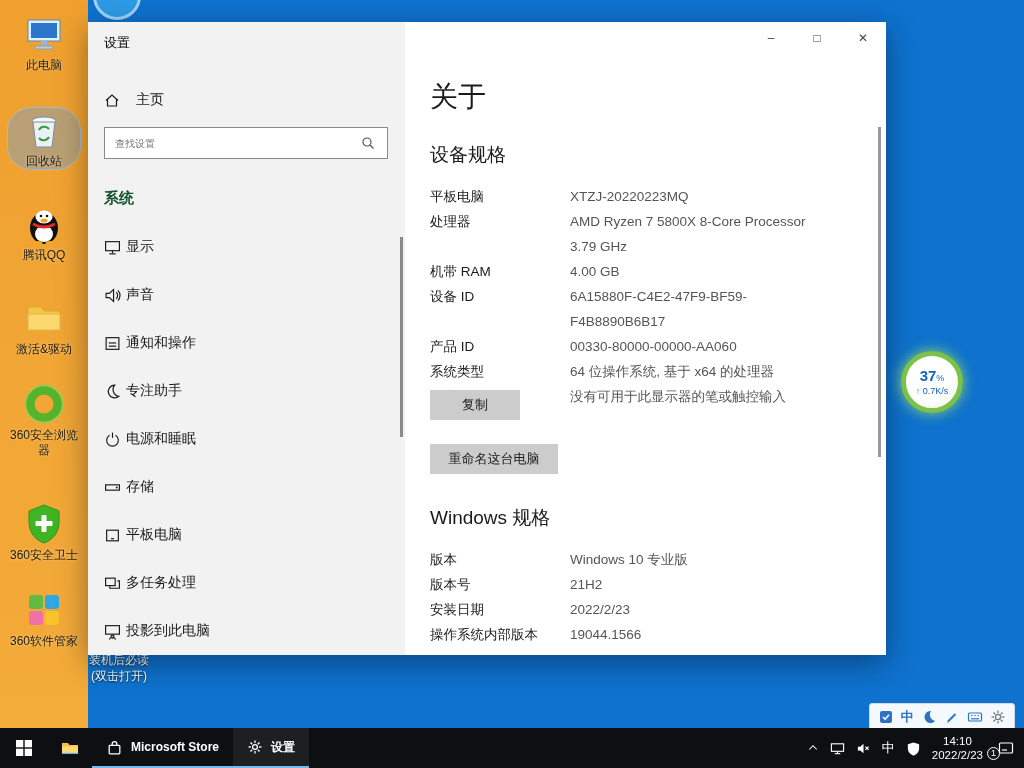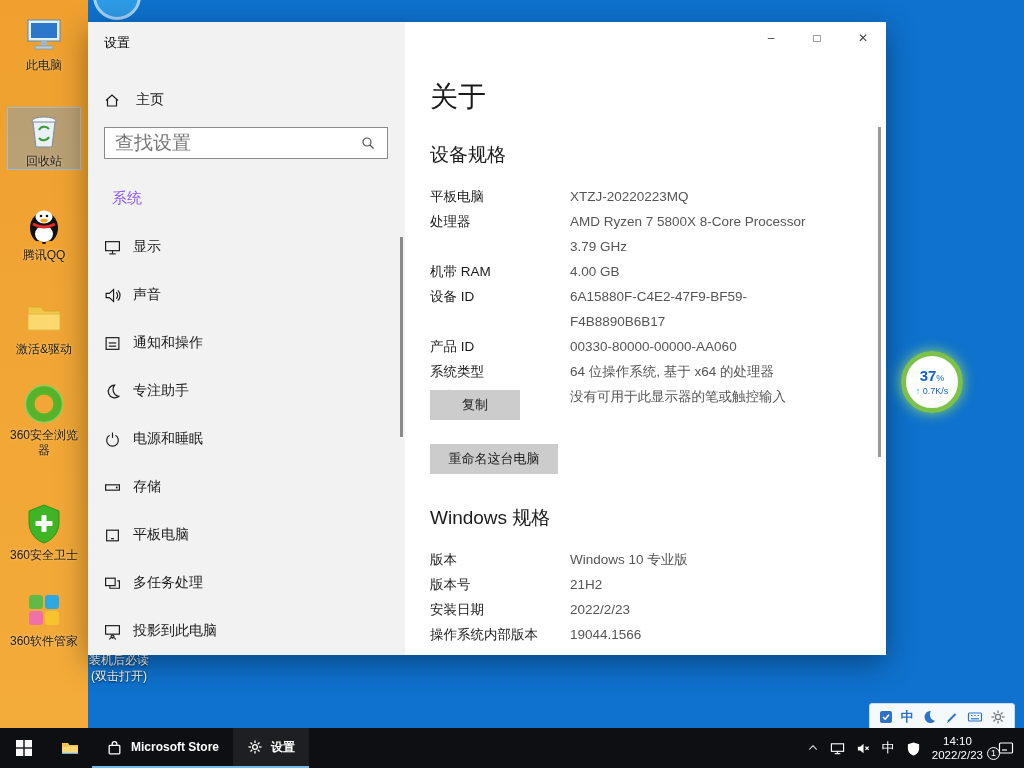--- a/index.html
+++ b/index.html
@@ -9,21 +9,21 @@
   
   .orange-strip { position:absolute; left:0; top:0; width:88px; height:728px;
     background:linear-gradient(180deg,#efa02f,#f3ab3a); }
   .logo-circle { position:absolute; left:93px; top:-28px; width:48px; height:48px;
     border-radius:50%; background:#2e9be6; border:3px solid #9fd2f7; z-index:1; }
 
   .dicon { position:absolute; left:8px; width:72px; text-align:center; z-index:2; cursor:default; }
   .dicon .ico { width:44px; height:44px; margin:0 auto; display:block; }
   .dlabel { margin-top:2px; font-size:12px; line-height:15px; color:#221a05;
     text-shadow:0 0 3px rgba(255,255,255,.55); word-break:break-all; }
-  .dicon.selected { background:rgba(95,155,225,.38); outline:1px solid rgba(140,195,250,.8); }
+  .dicon.selected { background:rgba(95,155,225,.38); outline:1px solid rgba(140,195,250,.8);border-radius:23px; }
 
   .readme-label { position:absolute; left:85px; top:652px; width:68px; z-index:2;
     font-size:12px; line-height:16px; color:#fff; text-align:center;
     text-shadow:0 1px 2px rgba(0,0,0,.8); word-break:break-all; }
 
   
   .speed-ball { position:absolute; left:901px; top:351px; width:62px; height:62px; z-index:6;
     border-radius:50%; background:radial-gradient(circle at 35% 30%, #ffffff 55%, #eaf6e2);
     border:5px solid #7cc24a; box-shadow:0 0 14px rgba(150,215,110,.95);
     display:flex; flex-direction:column; align-items:center; justify-content:center; }
@@ -33,26 +33,26 @@
   .sb-spd .arrow { color:#00aeef; }
 
   
   .win { position:absolute; left:88px; top:22px; width:798px; height:633px; z-index:5;
     display:flex; background:#fff; box-shadow:0 8px 28px rgba(0,0,0,.38); }
   .sidebar { position:relative; width:317px; background:#f2f2f2; flex:none; }
   .win-title { position:absolute; left:16px; top:12px; font-size:13px; color:#000; }
   .home-row { position:absolute; left:16px; top:64px; height:28px; display:flex; align-items:center; gap:16px;
     font-size:14px; color:#1a1a1a; }
   .search { position:absolute; left:16px; top:105px; width:284px; height:32px; background:#fff;
-    border:1px solid #8a8a8a; font-size:19px; padding:0 30px 0 10px; color:#333;
+    border:1px solid #8a8a8a; font-size:10px; padding:0 30px 0 10px; color:#333;
     font-family:"Liberation Sans","DejaVu Sans",sans-serif; }
   .search-mag { position:absolute; left:272px; top:113px; }
-  .section-title { position:absolute; left:24px; top:167px; font-size:15px; font-weight:400; color:#8b5cf6; }
+  .section-title { position:absolute; left:16px; top:167px; font-size:15px; font-weight:700; color:#14532d; }
   .nav { position:absolute; left:0; top:201px; right:0; }
-  .nav-item { height:48px; display:flex; align-items:center; gap:12px; padding-left:16px;
+  .nav-item { height:48px; display:flex; align-items:center; gap:5px; padding-left:16px;
     font-size:14px; color:#1a1a1a; cursor:pointer; }
   .side-scroll { position:absolute; right:2px; top:215px; width:3px; height:200px; background:#8a8a8a; }
 
   .main { position:relative; flex:1; background:#fff; }
   .win-controls { position:absolute; right:0; top:0; display:flex; z-index:3; }
   .wc-btn { width:46px; height:32px; display:flex; align-items:center; justify-content:center;
     font-size:12px; color:#444; cursor:pointer; }
 
   .page-title { position:absolute; left:25px; top:56px; font-size:28px; font-weight:300; color:#1a1a1a; }
   .sec-head { position:absolute; left:25px; font-size:19px; color:#1b1b1b; }

